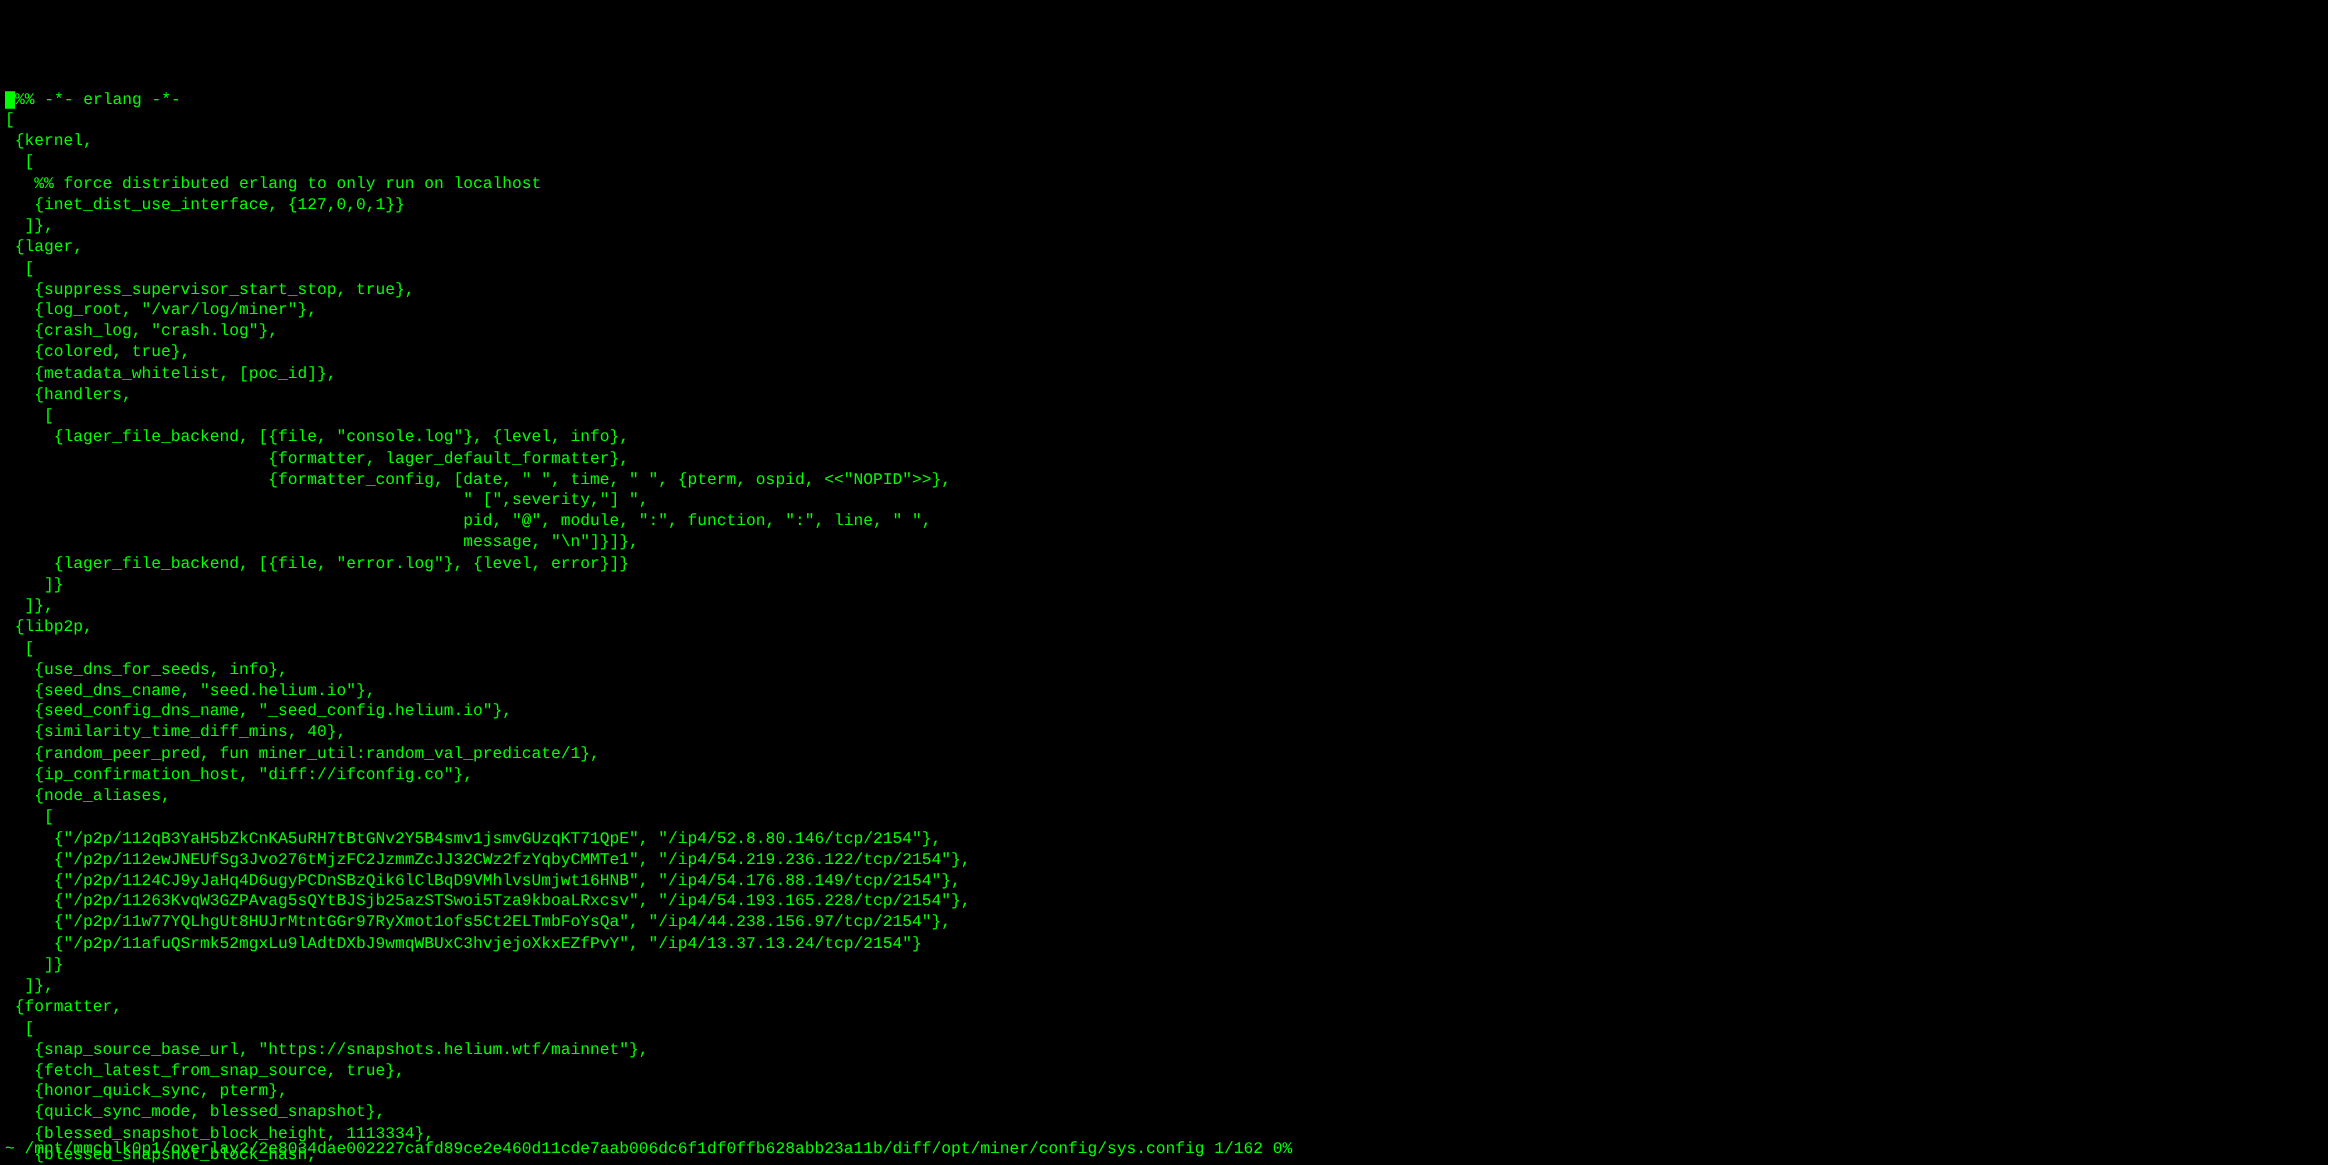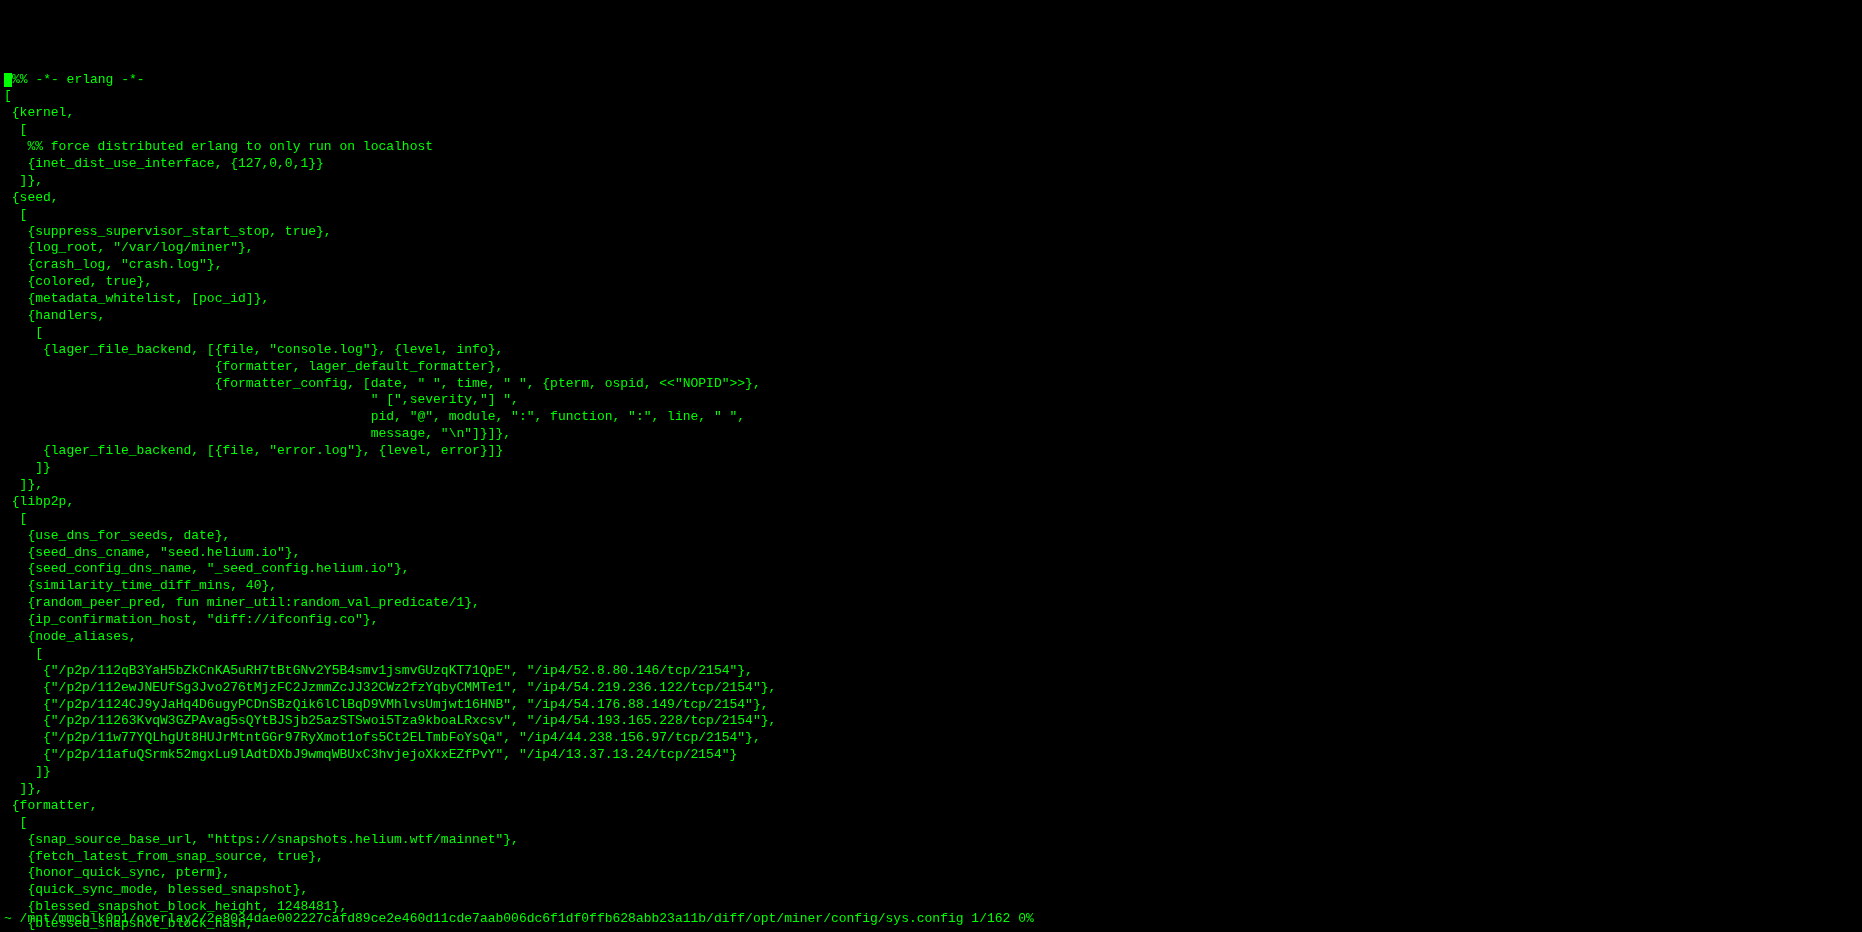--- a/index.html
+++ b/index.html
@@ -41,41 +41,41 @@
 
 
 
 <div class="content"><span class="cursor"></span><span>%% -*- erlang -*-</span>
 <span>[</span>
 <span> {kernel,</span>
 <span>  [</span>
 <span>   %% force distributed erlang to only run on localhost</span>
 <span>   {inet_dist_use_interface, {127,0,0,1}}</span>
 <span>  ]},</span>
-<span> {seed,</span>
+<span> {lager,</span>
 <span>  [</span>
 <span>   {suppress_supervisor_start_stop, true},</span>
 <span>   {log_root, "/var/log/miner"},</span>
 <span>   {crash_log, "crash.log"},</span>
 <span>   {colored, true},</span>
 <span>   {metadata_whitelist, [poc_id]},</span>
 <span>   {handlers,</span>
 <span>    [</span>
 <span>     {lager_file_backend, [{file, "console.log"}, {level, info},</span>
 <span>                           {formatter, lager_default_formatter},</span>
 <span>                           {formatter_config, [date, " ", time, " ", {pterm, ospid, &lt;&lt;"NOPID"&gt;&gt;},</span>
 <span>                                               " [",severity,"] ",</span>
 <span>                                               pid, "@", module, ":", function, ":", line, " ",</span>
 <span>                                               message, "\n"]}]},</span>
 <span>     {lager_file_backend, [{file, "error.log"}, {level, error}]}</span>
 <span>    ]}</span>
 <span>  ]},</span>
 <span> {libp2p,</span>
 <span>  [</span>
-<span>   {use_dns_for_seeds, date},</span>
+<span>   {use_dns_for_seeds, info},</span>
 <span>   {seed_dns_cname, "seed.helium.io"},</span>
 <span>   {seed_config_dns_name, "_seed_config.helium.io"},</span>
 <span>   {similarity_time_diff_mins, 40},</span>
 <span>   {random_peer_pred, fun miner_util:random_val_predicate/1},</span>
 <span>   {ip_confirmation_host, "diff://ifconfig.co"},</span>
 <span>   {node_aliases,</span>
 <span>    [</span>
 <span>     {"/p2p/112qB3YaH5bZkCnKA5uRH7tBtGNv2Y5B4smv1jsmvGUzqKT71QpE", "/ip4/52.8.80.146/tcp/2154"},</span>
 <span>     {"/p2p/112ewJNEUfSg3Jvo276tMjzFC2JzmmZcJJ32CWz2fzYqbyCMMTe1", "/ip4/54.219.236.122/tcp/2154"},</span>
 <span>     {"/p2p/1124CJ9yJaHq4D6ugyPCDnSBzQik6lClBqD9VMhlvsUmjwt16HNB", "/ip4/54.176.88.149/tcp/2154"},</span>
@@ -83,21 +83,21 @@
 <span>     {"/p2p/11w77YQLhgUt8HUJrMtntGGr97RyXmot1ofs5Ct2ELTmbFoYsQa", "/ip4/44.238.156.97/tcp/2154"},</span>
 <span>     {"/p2p/11afuQSrmk52mgxLu9lAdtDXbJ9wmqWBUxC3hvjejoXkxEZfPvY", "/ip4/13.37.13.24/tcp/2154"}</span>
 <span>    ]}</span>
 <span>  ]},</span>
 <span> {formatter,</span>
 <span>  [</span>
 <span>   {snap_source_base_url, "https://snapshots.helium.wtf/mainnet"},</span>
 <span>   {fetch_latest_from_snap_source, true},</span>
 <span>   {honor_quick_sync, pterm},</span>
 <span>   {quick_sync_mode, blessed_snapshot},</span>
-<span>   {blessed_snapshot_block_height, 1248481},</span>
+<span>   {blessed_snapshot_block_height, 1113334},</span>
 <span>   {blessed_snapshot_block_hash,</span>
 
 
 
 
 </div>
 <div class="status-line">~ /mnt/mmcblk0p1/overlay2/2e8034dae002227cafd89ce2e460d11cde7aab006dc6f1df0ffb628abb23a11b/diff/opt/miner/config/sys.config 1/162 0%</div>
 
 
 

